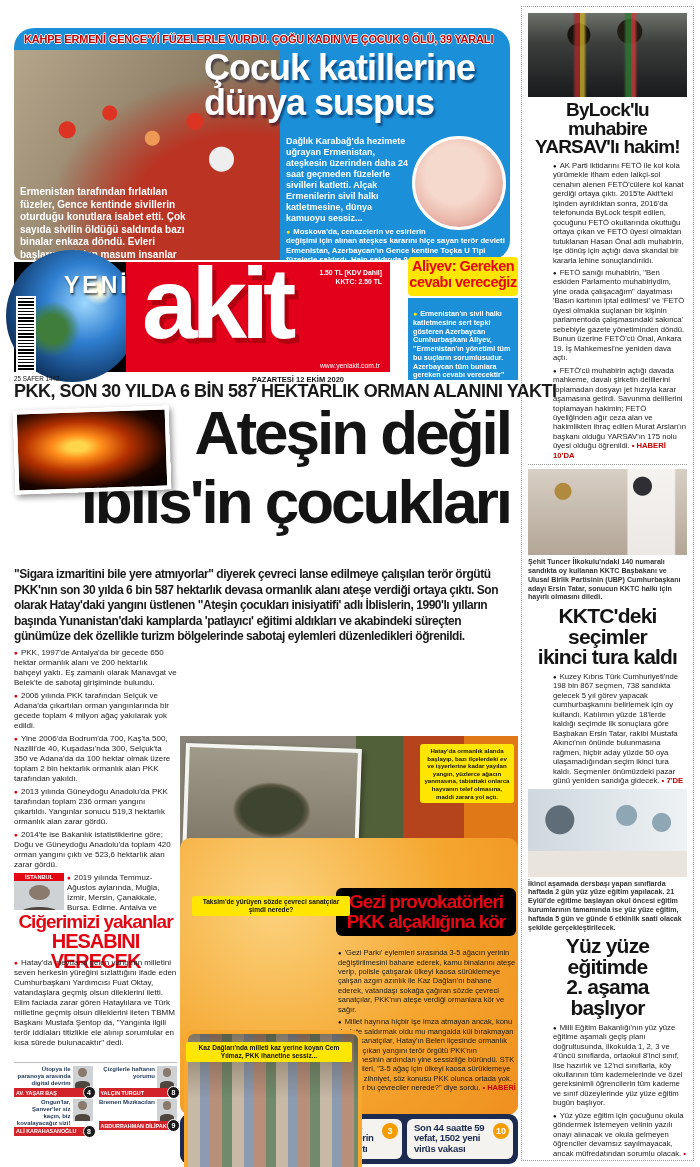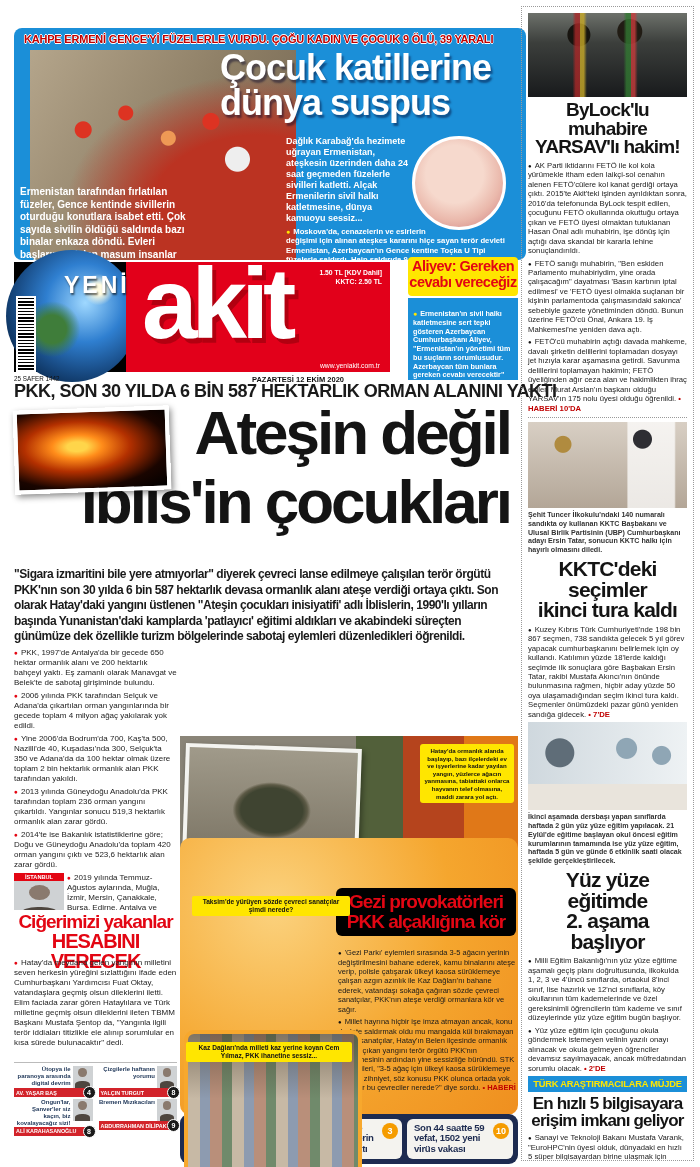--- a/index.html
+++ b/index.html
@@ -2,21 +2,21 @@
 <html><head>
 <meta charset="utf-8">
 <style>
   html,body{margin:0;padding:0;background:#e9e9e9;}
   #page{position:relative;width:700px;height:1167px;background:#fff;margin:0 auto;
         font-family:"Liberation Sans",sans-serif;overflow:hidden;color:#111;}
   .abs{position:absolute;}
   .ph{position:relative;overflow:hidden;background:#888;}
   p{margin:0;}
   
-  #topbox{left:14px;top:28px;width:496px;height:232px;background:#1b8fd8;border-radius:8px;padding-left:16px;}
+  #topbox{left:14px;top:28px;width:496px;height:232px;background:#1b8fd8;border-radius:20px;}
   #topkicker{left:10px;top:5px;width:480px;font-size:11px;font-weight:bold;color:#c00000;
     white-space:nowrap;letter-spacing:-0.2px;
     text-shadow:0.7px 0 0 #fff,-0.7px 0 0 #fff,0 0.7px 0 #fff,0 -0.7px 0 #fff;}
   #rescue{left:0;top:22px;width:266px;height:210px;border-radius:0 0 0 8px;
     background:
       radial-gradient(circle at 20% 38%,#d32 8px,transparent 9px),
       radial-gradient(circle at 36% 30%,#d32 7px,transparent 8px),
       radial-gradient(circle at 52% 42%,#e95 7px,transparent 8px),
       radial-gradient(circle at 68% 34%,#d32 8px,transparent 9px),
       radial-gradient(circle at 78% 52%,#eee 12px,transparent 13px),
@@ -128,21 +128,21 @@
   
   #rcol{left:521px;top:6px;width:173px;height:1155px;border:1px dotted #9a9a9a;box-sizing:border-box;
     padding:6px;overflow:hidden;}
   #rcol .hd{font-weight:bold;text-align:center;color:#141414;letter-spacing:-0.8px;line-height:0.98;margin:4px 0;}
   #judges{width:159px;height:84px;
     background:linear-gradient(90deg,transparent 28%,rgba(170,40,40,.8) 30% 33%,rgba(200,170,40,.8) 33% 35%,transparent 37%),
       linear-gradient(90deg,transparent 60%,rgba(50,120,50,.8) 62% 65%,rgba(200,60,60,.8) 65% 67%,transparent 69%),
       radial-gradient(circle at 32% 26%,#17140f 11px,transparent 12px),
       radial-gradient(circle at 64% 22%,#211c14 12px,transparent 13px),
       linear-gradient(180deg,#6d716b 0%,#3c3f3c 35%,#181a1c 100%);}
-  .rb{font-size:7.7px;line-height:1.23;color:#222;margin-bottom:3px;font-weight:500;}
+  .rb{font-size:7.7px;line-height:1.23;color:#222;margin-bottom:3px;font-weight:500;margin-left:25px;}
   hr.dots{border:none;border-top:1px dotted #999;margin:4px 0;}
   #ballot{width:159px;height:86px;background:
       radial-gradient(circle at 22% 26%,#b08b3f 8px,transparent 9px),
       radial-gradient(circle at 72% 20%,#2e2e33 9px,transparent 10px),
       linear-gradient(90deg,transparent 62%,rgba(255,255,255,.75) 63% 92%,transparent 93%),
       linear-gradient(180deg,#d8cfc4,#b3a697);}
   #classroom{width:159px;height:88px;background:
       radial-gradient(circle at 20% 35%,#5f6d78 14px,transparent 15px),
       radial-gradient(circle at 62% 30%,#8fa6b5 10px,transparent 11px),
       radial-gradient(circle at 84% 38%,#8fa6b5 9px,transparent 10px),

